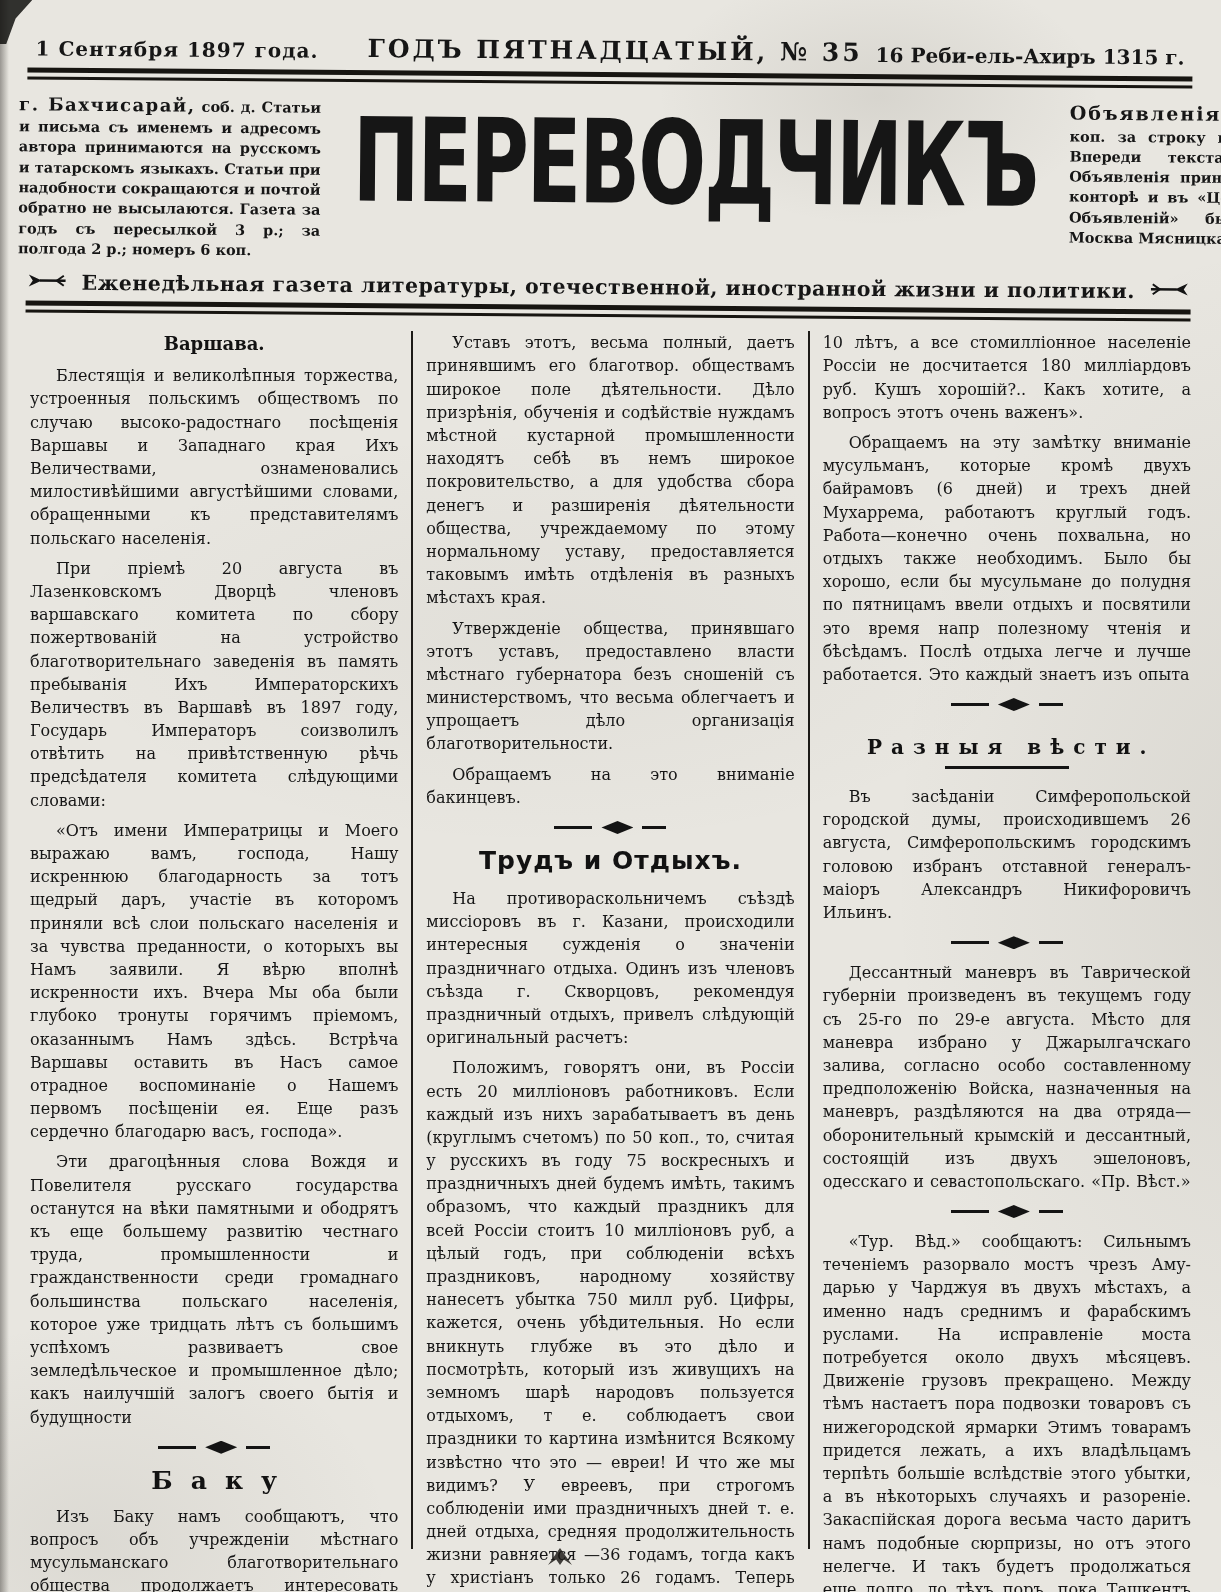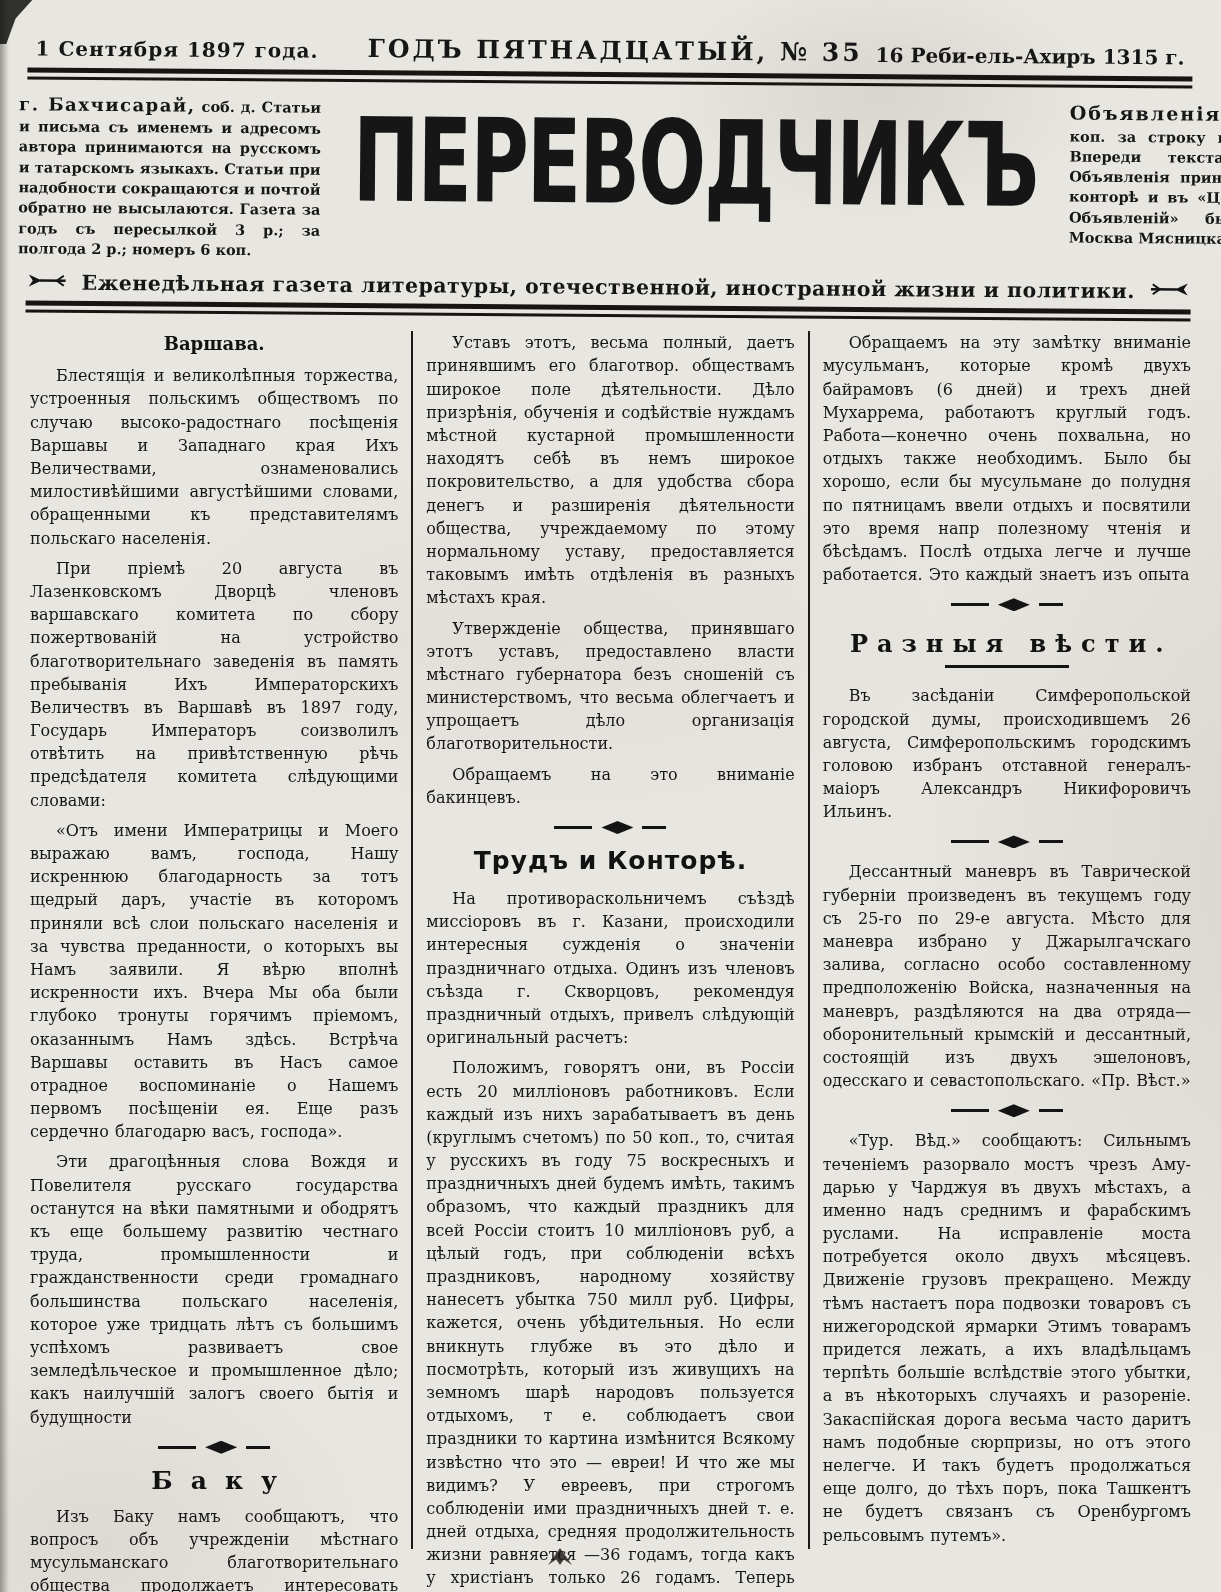--- a/index.html
+++ b/index.html
@@ -49,21 +49,21 @@
   .col:last-child {padding-right:2px;}
   .vrule {flex:0 0 2px; background:#1c1a17; height:1218px;}
 
   .para {margin:0 0 7px 0; text-indent:26px; text-align:justify; font-size:16px; line-height:1.45; word-spacing:1px;}
   .para.noindent {text-indent:0;}
 
   .heading {text-align:center; font-weight:bold; color:#121212;}
   .heading.v-serif {font-size:18px; margin:2px 0 10px 0;}
   .heading.v-spaced {font-size:25px; letter-spacing:18px; text-indent:18px; margin:6px 0 10px 0;}
   .heading.v-sans {font-family:"DejaVu Sans", sans-serif; font-size:25px; letter-spacing:1px; margin:4px 0 12px 0;}
-  .heading.v-spaced-underline {font-size:24px; letter-spacing:9px; text-indent:9px; margin:18px 0 16px 0; padding-bottom:10px; position:relative;}
+  .heading.v-spaced-underline {font-size:20px; letter-spacing:9px; text-indent:9px; margin:24px 0 16px 0; padding-bottom:10px; position:relative;}
   .heading.v-spaced-underline::after {content:""; position:absolute; left:50%; transform:translateX(-50%); bottom:0; width:124px; height:3px; background:#141414;}
 
   .divider {display:flex; align-items:center; justify-content:center; gap:9px; margin:12px 0 12px 0;}
   .divider .dash {width:38px; height:3px; background:#141414;}
   .divider .dash.short {width:24px;}
   .divider .diamond {width:32px; height:13px; background:#141414; clip-path:polygon(50% 0,100% 50%,50% 100%,0 50%);}
 </style>
 </head>
 <body>
 
@@ -127,26 +127,27 @@
       <div class="vrule"></div>
       <div class="col">
         <p class="para">Уставъ этотъ, весьма полный, даетъ принявшимъ его благотвор. обществамъ широкое поле дѣятельности. Дѣло призрѣнія, обученія и содѣйствіе нуждамъ мѣстной кустарной промышленности находятъ себѣ въ немъ широкое покровительство, а для удобства сбора денегъ и разширенія дѣятельности общества, учреждаемому по этому нормальному уставу, предоставляется таковымъ имѣть отдѣленія въ разныхъ мѣстахъ края.</p>
         <p class="para">Утвержденіе общества, принявшаго этотъ уставъ, предоставлено власти мѣстнаго губернатора безъ сношеній съ министерствомъ, что весьма облегчаетъ и упрощаетъ дѣло организація благотворительности.</p>
         <p class="para">Обращаемъ на это вниманіе бакинцевъ.</p>
         <div class="divider">
           <span class="dash"></span>
           <span class="diamond"></span>
           <span class="dash short"></span>
         </div>
-        <h2 class="heading v-sans">Трудъ и Конторѣ.</h2>
+        <h2 class="heading v-sans">Трудъ и Отдыхъ.</h2>
         <p class="para">На противораскольничемъ съѣздѣ миссіоровъ въ г. Казани, происходили интересныя сужденія о значеніи праздничнаго отдыха. Одинъ изъ членовъ съѣзда г. Скворцовъ, рекомендуя праздничный отдыхъ, привелъ слѣдующій оригинальный расчетъ:</p>
         <p class="para">Положимъ, говорятъ они, въ Россіи есть 20 милліоновъ работниковъ. Если каждый изъ нихъ зарабатываетъ въ день (круглымъ счетомъ) по 50 коп., то, считая у русскихъ въ году 75 воскресныхъ и праздничныхъ дней будемъ имѣть, такимъ образомъ, что каждый праздникъ для всей Россіи стоитъ 10 милліоновъ руб, а цѣлый годъ, при соблюденіи всѣхъ праздниковъ, народному хозяйству нанесетъ убытка 750 милл руб. Цифры, кажется, очень убѣдительныя. Но если вникнуть глубже въ это дѣло и посмотрѣть, который изъ живущихъ на земномъ шарѣ народовъ пользуется отдыхомъ, т е. соблюдаетъ свои праздники то картина измѣнится Всякому извѣстно что это — евреи! И что же мы видимъ? У евреевъ, при строгомъ соблюденіи ими праздничныхъ дней т. е. дней отдыха, средняя продолжительность жизни равняется —36 годамъ, тогда какъ у христіанъ только 26 годамъ. Теперь сравнимъ. Если заработокъ каждаго человѣка положить въ той же нормѣ — 50 к., то выйдетъ, что каждый работникъ при несоблюденіи праздниковъ, потеряетъ 1,800 руб. оттого, что не доживетъ</p>
       </div>
       <div class="vrule"></div>
       <div class="col">
+        <p class="para noindent">10 лѣтъ, а все стомилліонное населеніе Россіи не досчитается 180 милліардовъ руб. Кушъ хорошій?.. Какъ хотите, а вопросъ этотъ очень важенъ».</p>
         <p class="para">Обращаемъ на эту замѣтку вниманіе мусульманъ, которые кромѣ двухъ байрамовъ (6 дней) и трехъ дней Мухаррема, работаютъ круглый годъ. Работа—конечно очень похвальна, но отдыхъ также необходимъ. Было бы хорошо, если бы мусульмане до полудня по пятницамъ ввели отдыхъ и посвятили это время напр полезному чтенія и бѣсѣдамъ. Послѣ отдыха легче и лучше работается. Это каждый знаетъ изъ опыта</p>
         <div class="divider">
           <span class="dash"></span>
           <span class="diamond"></span>
           <span class="dash short"></span>
         </div>
         <h2 class="heading v-spaced-underline">Разныя вѣсти.</h2>
         <p class="para">Въ засѣданіи Симферопольской городской думы, происходившемъ 26 августа, Симферопольскимъ городскимъ головою избранъ отставной генералъ-маіоръ Александръ Никифоровичъ Ильинъ.</p>
         <div class="divider">
           <span class="dash"></span>

